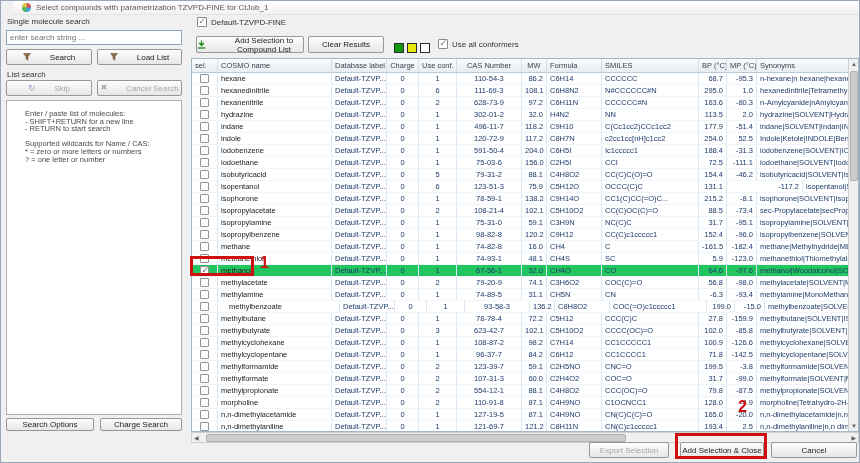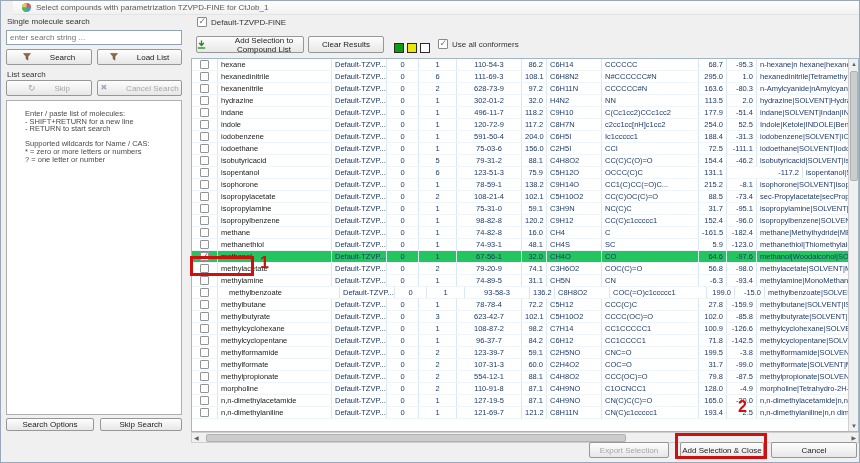--- a/index.html
+++ b/index.html
@@ -103,21 +103,21 @@
     <div class="info-box">
         <div class="instr-line">Enter / paste list of molecules:</div>
         <div class="instr-line">- SHIFT+RETURN for a new line</div>
         <div class="instr-line">- RETURN to start search</div>
         <div class="instr-line">&nbsp;</div>
         <div class="instr-line">Supported wildcards for Name / CAS:</div>
         <div class="instr-line">* = zero or more letters or numbers</div>
         <div class="instr-line">? = one letter or number</div>
       </div>
     <button class="btn" style="left:5px;top:417px;width:88px;height:13px;">Search Options</button>
-    <button class="btn" style="left:99px;top:417px;width:82px;height:13px;">Skip Search</button>
+    <button class="btn" style="left:99px;top:417px;width:82px;height:13px;">Charge Search</button>
   </div>
 
   <div>
     <span class="checkbox checked" style="position:absolute;left:196px;top:16px;"></span>
     <span class="ck-label" style="position:absolute;left:210px;top:17px;">Default-TZVPD-FINE</span>
 
     <button class="btn" style="left:195px;top:35px;width:108px;height:17px;">
       <span style="display:inline-flex;">
         <svg width="9" height="9" viewBox="0 0 9 9">
           <path d="M4.5 0.5 V5 M2.2 3 L4.5 5.5 L6.8 3" stroke="#1c8c1c" stroke-width="1.3" fill="none"></path>
@@ -129,20 +129,34 @@
     <button class="btn" style="left:307px;top:35px;width:76px;height:17px;">Clear Results</button>
 
     <span style="position:absolute;left:393px;top:38px;">
       <span class="legend-sq" style="background: rgb(15, 155, 15);"></span><span class="legend-sq" style="background: rgb(232, 232, 10);"></span><span class="legend-sq" style="background: rgb(255, 255, 255);"></span>
     </span>
     <span class="checkbox checked" style="position:absolute;left:437px;top:38px;"></span>
     <span class="ck-label" style="position:absolute;left:451px;top:39px;">Use all conformers</span>
   </div>
 
   <div class="tablewrap">
+    <div class="thead">
+        <div class="hc al" style="width: 26px;">sel.</div>
+        <div class="hc al" style="width: 114px;">COSMO name</div>
+        <div class="hc al" style="width: 55px;">Database label</div>
+        <div class="hc ac" style="width: 32px;">Charge</div>
+        <div class="hc ac" style="width: 38px;">Use conf.</div>
+        <div class="hc ac" style="width: 65px;">CAS Number</div>
+        <div class="hc ac" style="width: 25px;">MW</div>
+        <div class="hc al" style="width: 55px;">Formula</div>
+        <div class="hc al" style="width: 97px;">SMILES</div>
+        <div class="hc ac" style="width: 28px;">BP (°C)</div>
+        <div class="hc ac" style="width: 30px;">MP (°C)</div>
+        <div class="hc al" style="width: 93px;">Synonyms</div>
+      </div>
     <div class="tbody">
         <div class="trow">
           <div class="tc ac0" style="width: 26px;">
             <span class="cb"></span>
           </div>
           <div class="tc al namec" style="width: 114px;">hexane</div>
           <div class="tc al" style="width: 55px;">Default-TZVP...</div>
           <div class="tc ac" style="width: 32px;">0</div>
           <div class="tc ac" style="width: 38px;">1</div>
           <div class="tc ac" style="width: 65px;">110-54-3</div>

